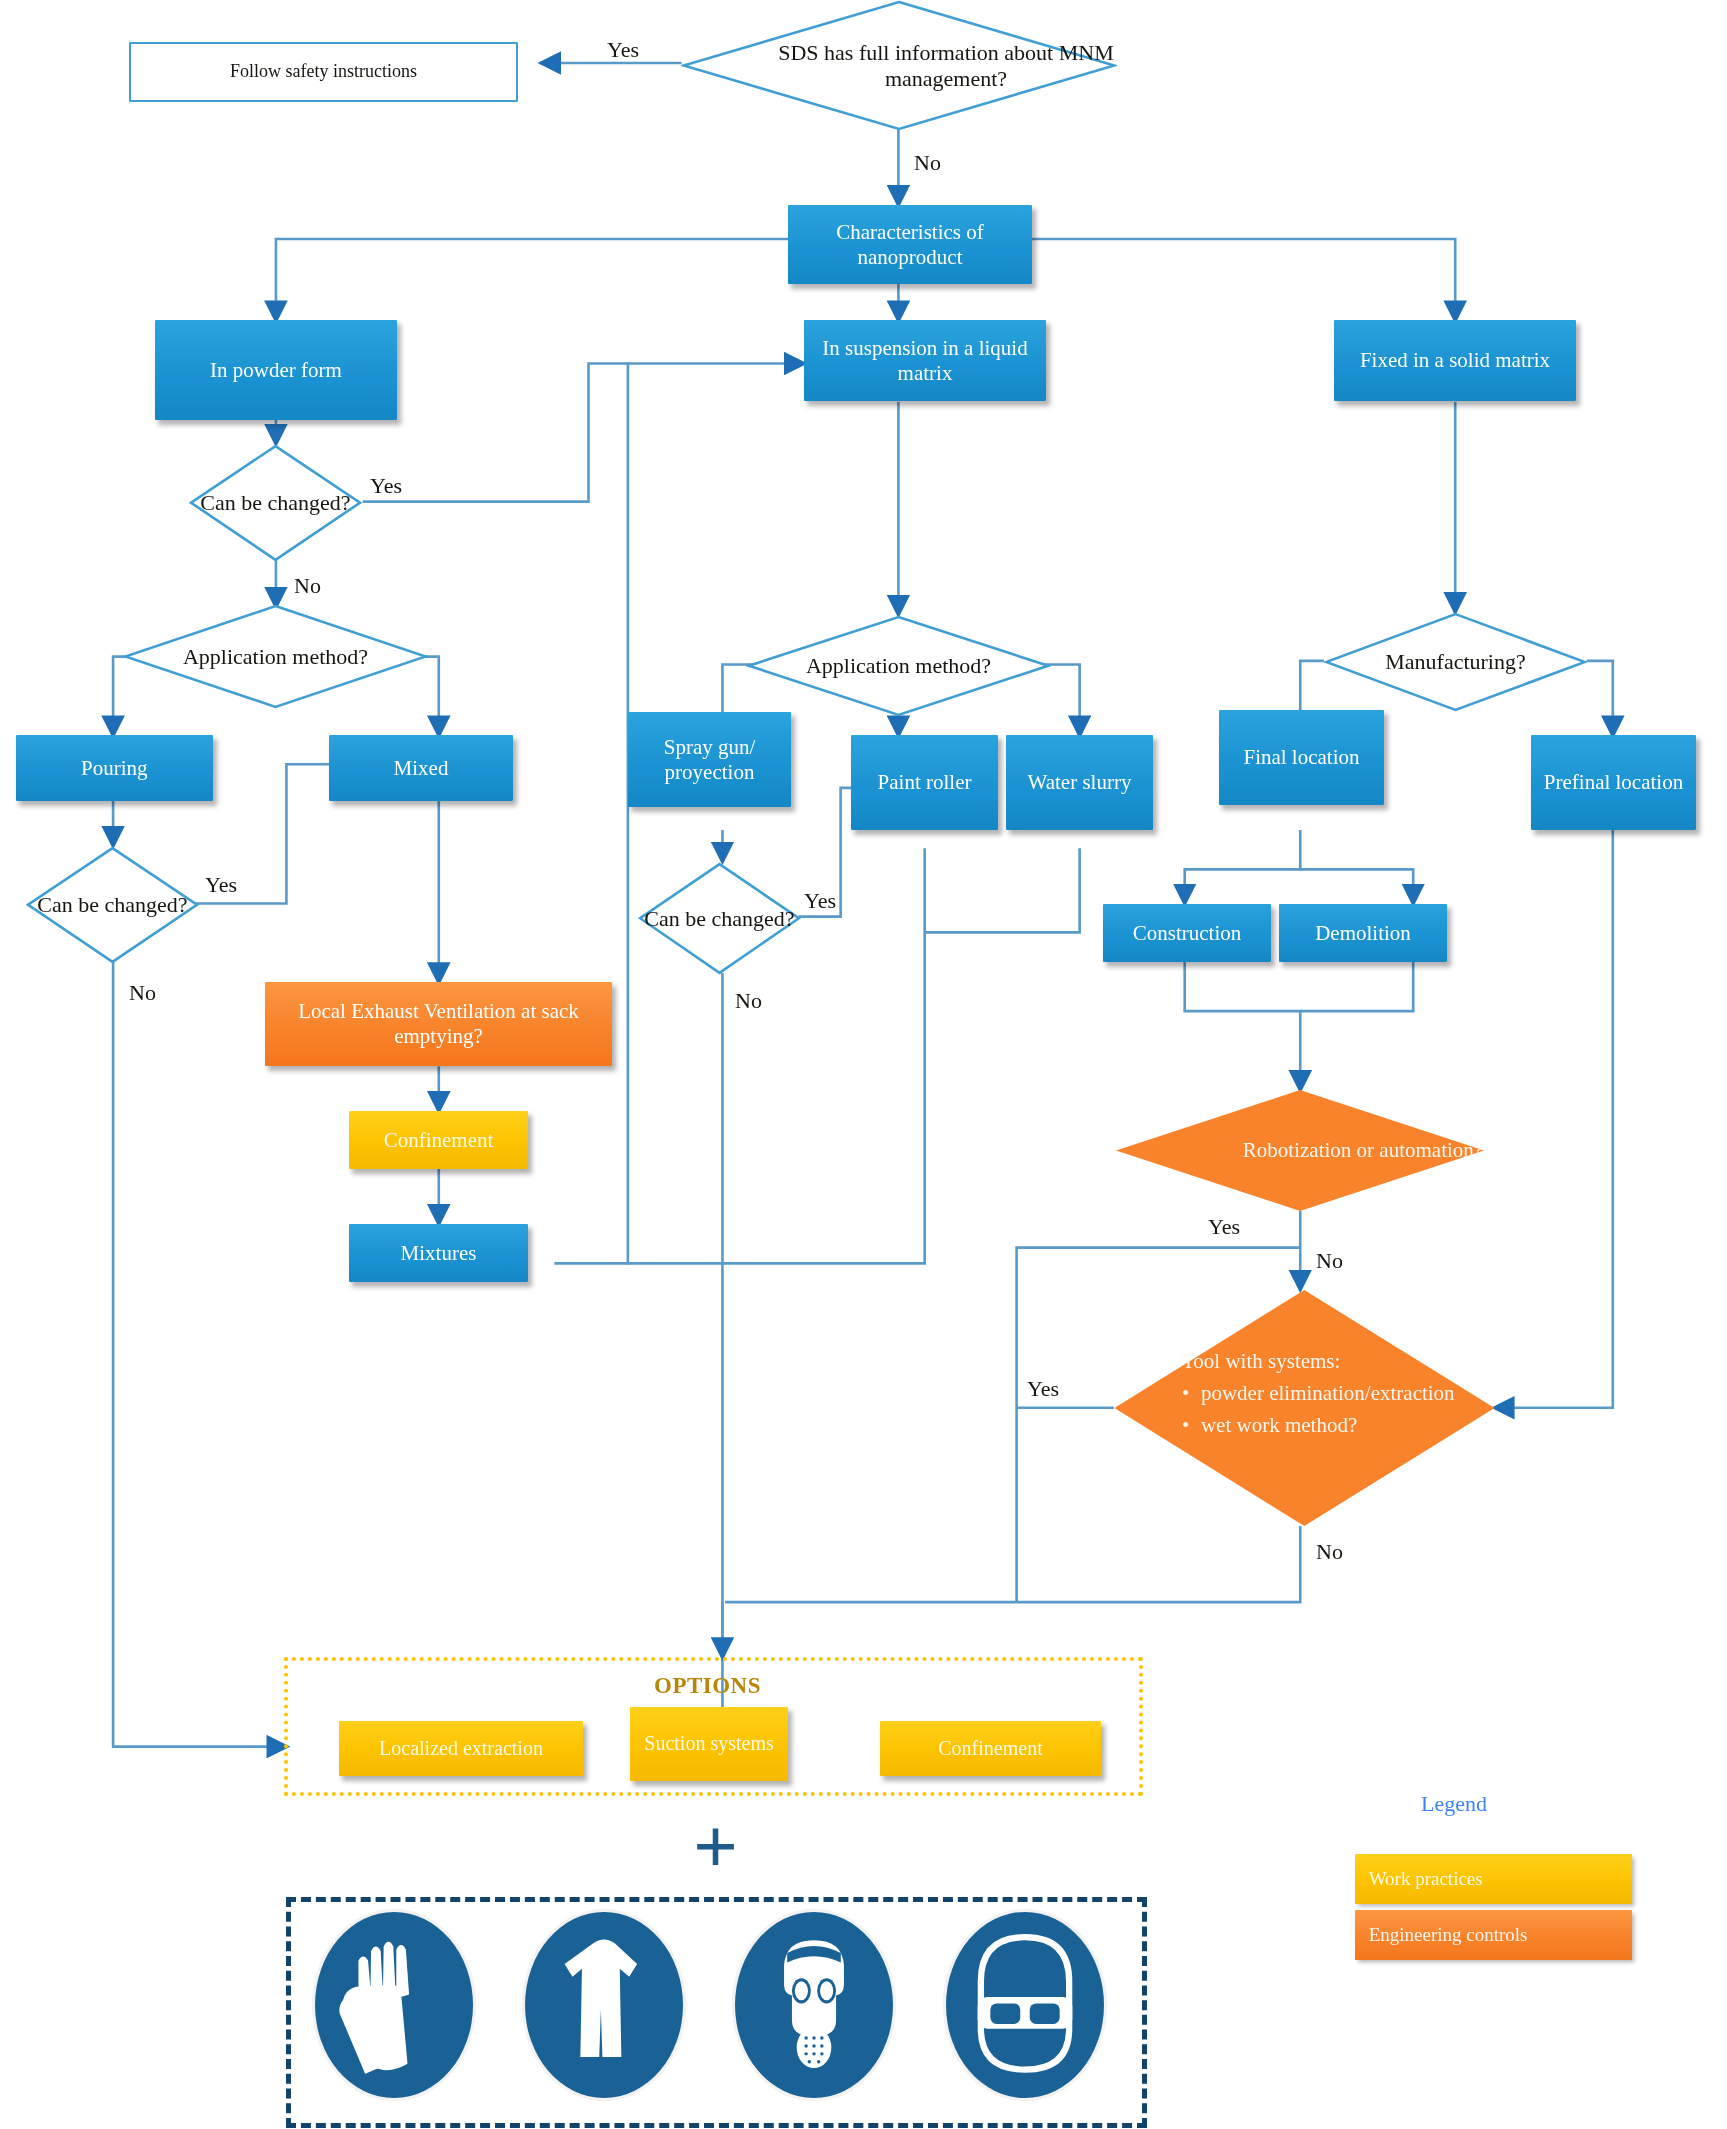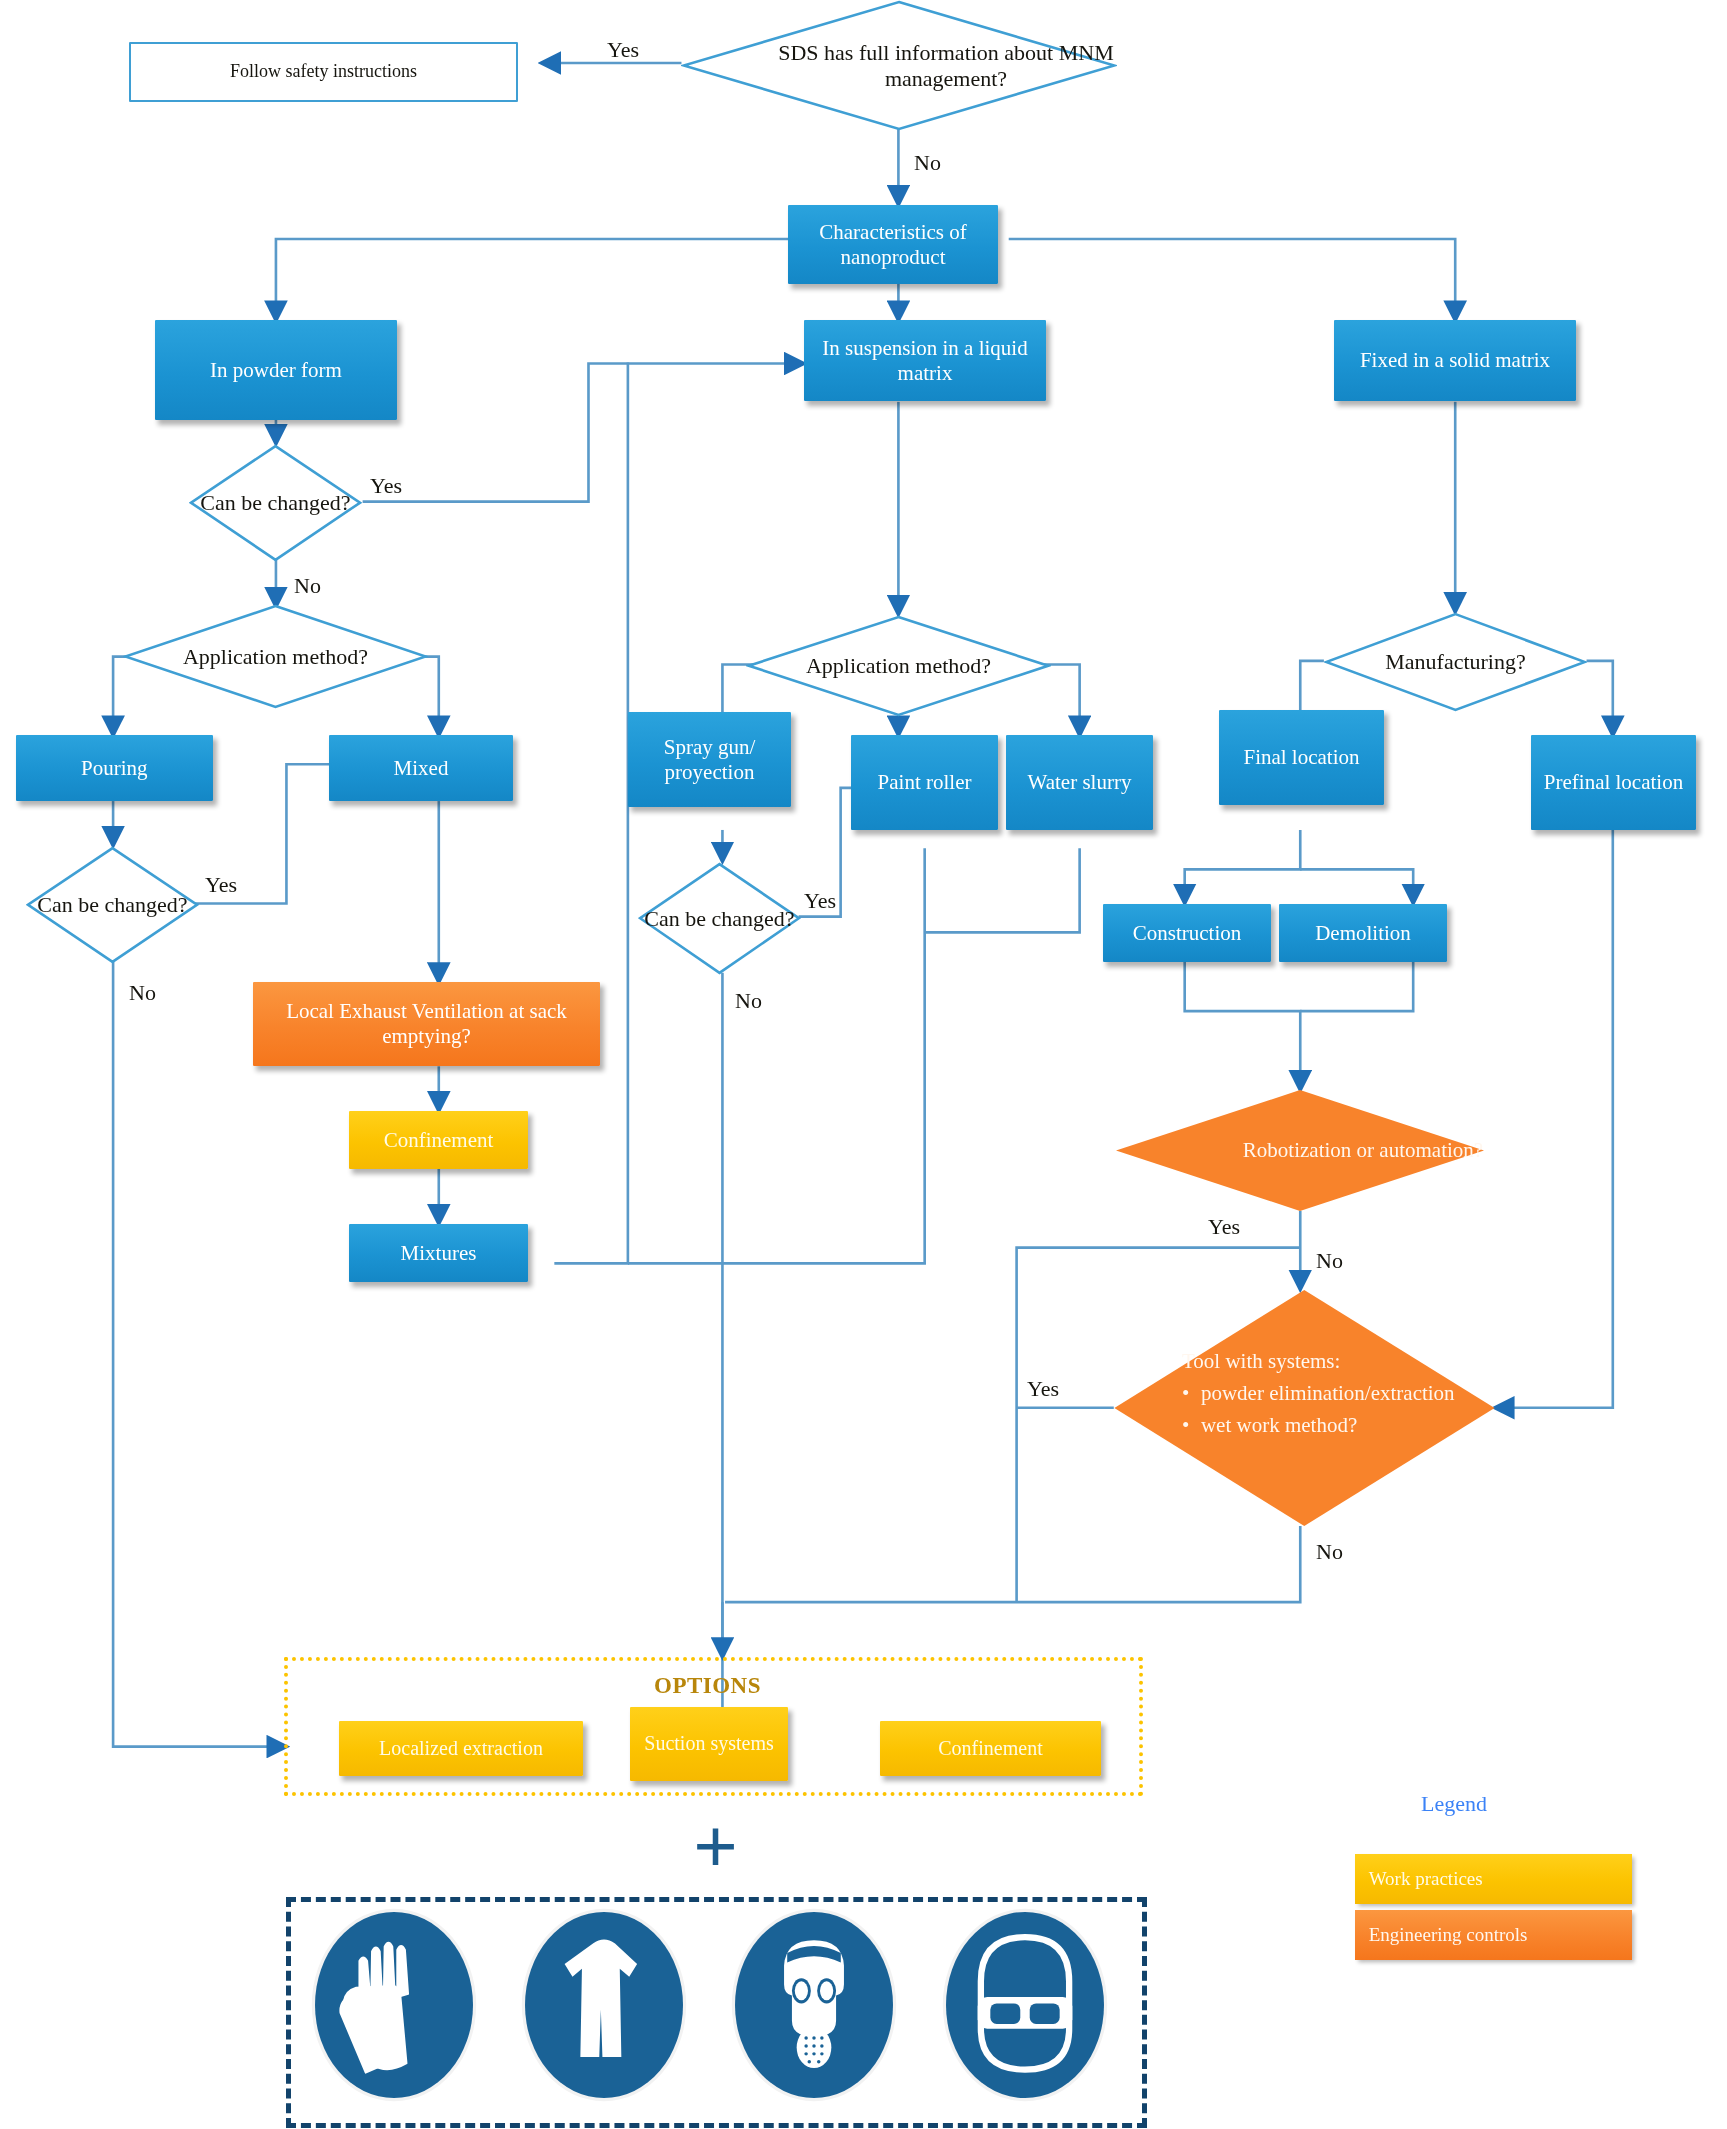--- a/index.html
+++ b/index.html
@@ -142,21 +142,21 @@
       <polygon points="415,4 826,125 415,246 4,125" fill="#ffffff" stroke="#3f9fd4" stroke-width="5"></polygon>
     </svg>
     <div class="dlabel" style="padding:0 47px;">
       <span>SDS has full information about MNM management?</span>
     </div>
   </div>
 
   <div class="edgelabel" style="left:607px;top:37px;">Yes</div>
   <div class="edgelabel" style="left:914px;top:150px;">No</div>
 
-  <div class="node box blue" style="left:788px;top:205px;width:210px;height:79px;">
+  <div class="node box blue" style="left:788px;top:205px;width:244px;height:79px;">
     <span>Characteristics of nanoproduct</span>
   </div>
 
   <div class="node box blue" style="left:155px;top:320px;width:242px;height:100px;">
     <span>In powder form</span>
   </div>
 
   <div class="node box blue" style="left:804px;top:320px;width:242px;height:81px;">
     <span>In suspension in a liquid matrix</span>
   </div>
@@ -197,21 +197,21 @@
     <svg width="173" height="118" viewBox="0 0 330 225">
       <polygon points="165,4 326,112 165,221 4,112" fill="#ffffff" stroke="#3f9fd4" stroke-width="5"></polygon>
     </svg>
     <div class="dlabel">
       <span>Can be changed?</span>
     </div>
   </div>
   <div class="edgelabel" style="left:205px;top:872px;">Yes</div>
   <div class="edgelabel" style="left:129px;top:980px;">No</div>
 
-  <div class="node box orange" style="left:253px;top:982px;width:347px;height:84px;">
+  <div class="node box orange" style="left:265px;top:982px;width:347px;height:84px;">
     <span>Local Exhaust Ventilation at sack emptying?</span>
   </div>
 
   <div class="node box yellow" style="left:349px;top:1111px;width:179px;height:58px;">
     <span>Confinement</span>
   </div>
 
   <div class="node box blue" style="left:349px;top:1224px;width:179px;height:58px;">
     <span>Mixtures</span>
   </div>

